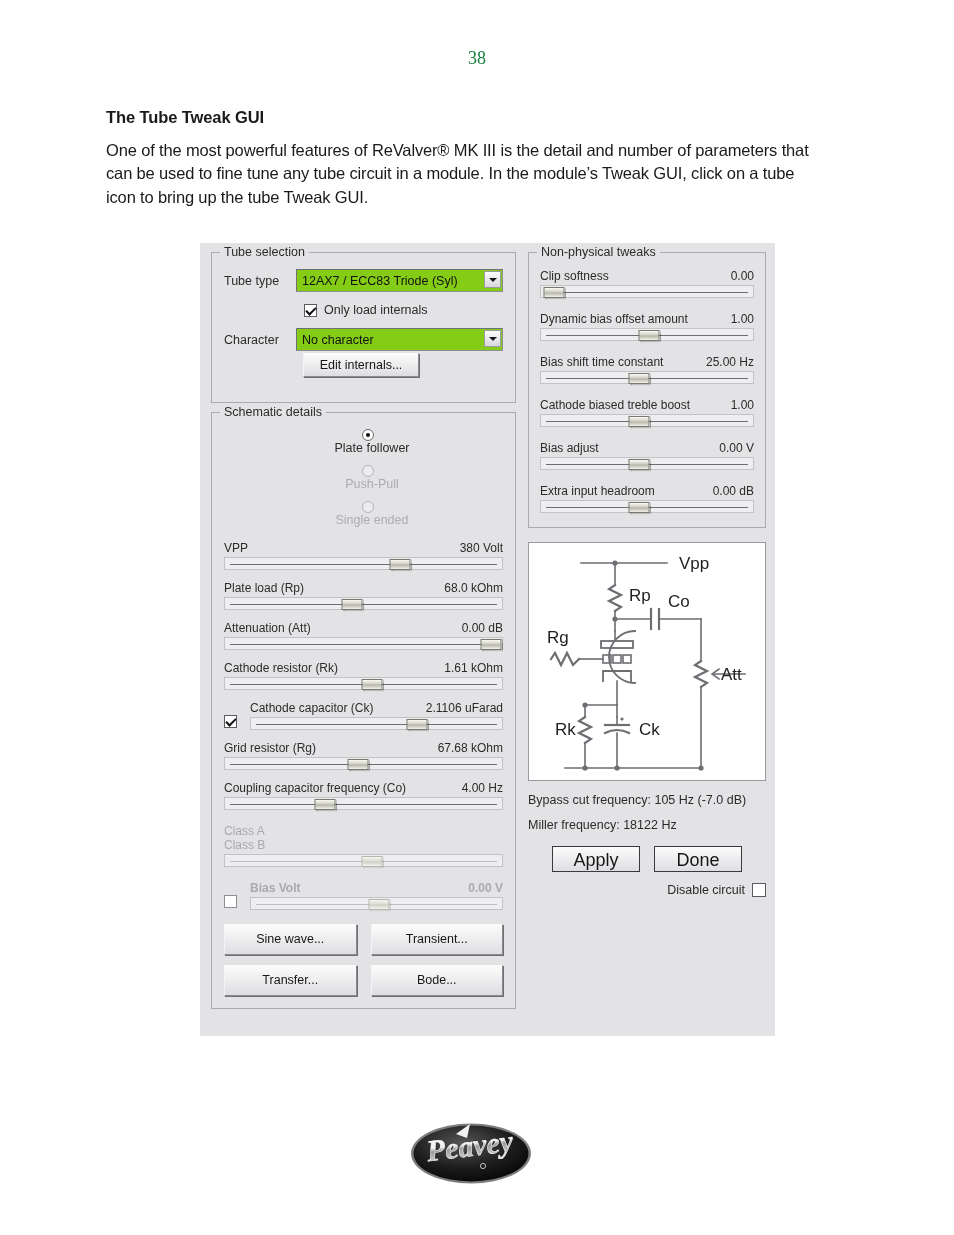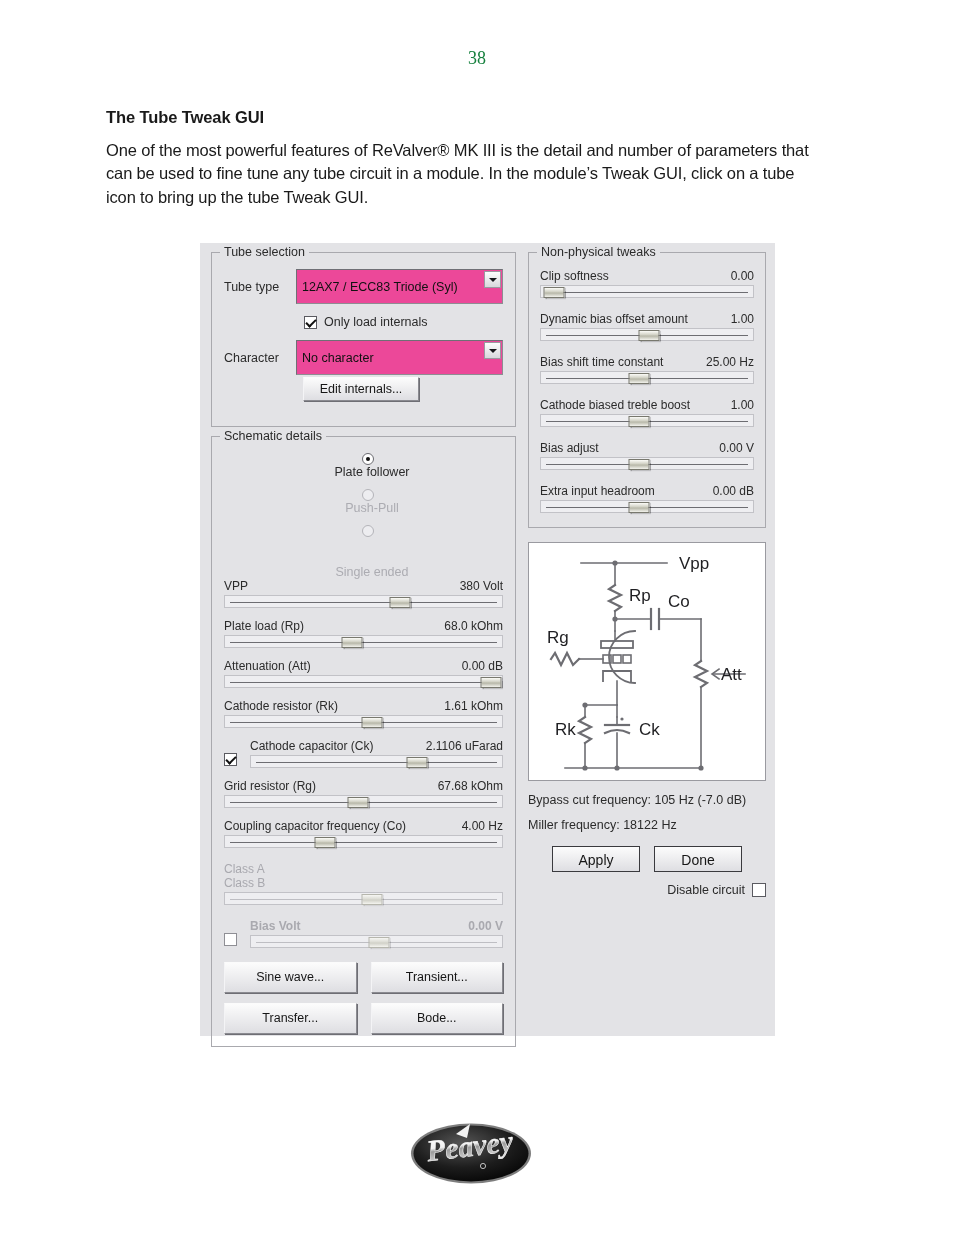--- a/index.html
+++ b/index.html
@@ -68,22 +68,22 @@
     margin-bottom:9px;
   }
   .row-label{
     font-size:12.5px;color:#2b2b2b;white-space:nowrap;
   }
 
   
   .combo{
     position:relative;
     flex:1;
-    height:35px;
-    background:#ec4899;
+    height:23px;
+    background:#84cc16;
     border:1px solid #8d8d92;
     border-top-color:#6f6f75;
     border-left-color:#6f6f75;
     display:flex;align-items:center;
     box-sizing:border-box;
   }
   .combo-value{
     font-size:12.5px;color:#111;
     padding-left:5px;
     white-space:nowrap;overflow:hidden;
@@ -226,21 +226,21 @@
     height:239px;
     box-sizing:border-box;
     margin-bottom:12px;
   }
   .info-line{
     font-size:12.5px;color:#2b2b2b;margin-bottom:11px;
   }
   .action-row{
     display:flex;justify-content:center;gap:14px;margin-top:14px;
   }
-  .action-row .btn{width:88px;height:26px;line-height:24px;font-size:14px;}
+  .action-row .btn{width:88px;height:26px;line-height:24px;font-size:18px;}
   .disable-row{
     display:flex;justify-content:flex-end;align-items:center;
     margin-top:11px;
   }
   .disable-row .cb-label{margin-left:0;margin-right:7px;}
   .disable-row .cb{width:14px;height:14px;}
 
   
   .logo{
     position:absolute;left:410px;top:1122px;
@@ -294,21 +294,21 @@
       <span class="group-title">Schematic details</span>
 
       <div class="radio-row">
         <span class="radio on"></span>
         <span class="radio-label">Plate follower</span>
       </div>
       <div class="radio-row disabled">
         <span class="radio"></span>
         <span class="radio-label">Push-Pull</span>
       </div>
-      <div class="radio-row disabled" style="margin-bottom:0;gap:28px;">
+      <div class="radio-row disabled" style="margin-bottom:14px;">
         <span class="radio"></span>
         <span class="radio-label">Single ended</span>
       </div>
 
       <div class="sl-block">
         <div class="sl-head">
           <span>VPP</span>
           <span class="sl-val">380 Volt</span>
         </div>
         <div class="sl-track">

